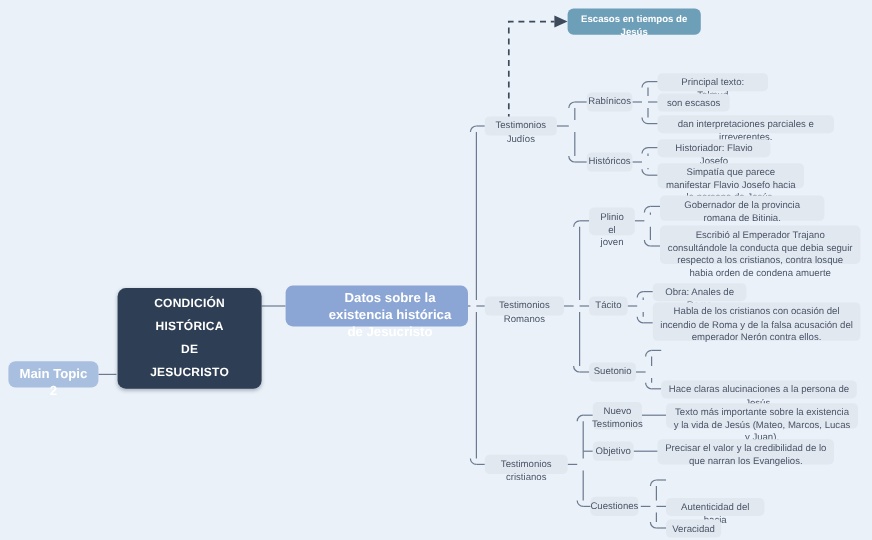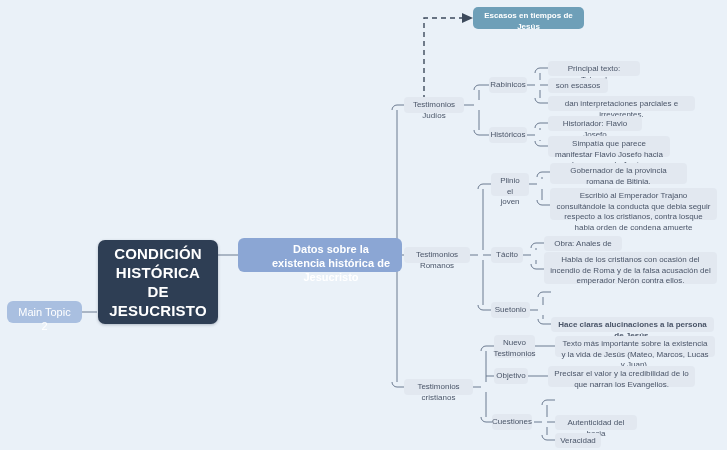--- a/index.html
+++ b/index.html
@@ -32,33 +32,33 @@
     box-sizing: border-box;
     display: flex;
     justify-content: center;
   }
   
   .root {
     background: #2e3e54;
     color: #ffffff;
     border-radius: 7px;
     font-weight: bold;
-    font-size: 15px;
+    font-size: 10px;
     line-height: 19px;
     text-align: center;
     letter-spacing: 0.2px;
     box-shadow: 0 1px 3px rgba(40,55,80,0.30);
     padding: 6px 10px;
   }
   
   .maintopic {
     background: #a9bfe0;
     color: #ffffff;
     border-radius: 6px;
-    font-weight: normal;
+    font-weight: bold;
     font-size: 11px;
     line-height: 14px;
     text-align: center;
     padding: 4px 8px;
   }
   
   .primary {
     background: #8ba6d4;
     color: #ffffff;
     border-radius: 6px;
@@ -204,21 +204,21 @@
   </div>
 
   <div class="node maintopic" style="left:7px; top:301px; width:75px; height:22px;">
     <span>Main Topic 2</span>
   </div>
 
   <div class="node callout" style="left:473px; top:7px; width:111px; height:22px;">
     <span>Escasos en tiempos de Jesús</span>
   </div>
 
-  <div class="node primary" style="left:238px; top:238px; width:164px; height:34px;padding-left:30px;">
+  <div class="node primary" style="left:238px; top:238px; width:152px; height:34px;padding-left:30px;">
     <span>Datos sobre la existencia histórica de Jesucristo</span>
   </div>
 
   <div class="node sub" style="left:404px; top:97px; width:60px; height:16px;">
     <span>Testimonios Judíos</span>
   </div>
 
   <div class="node sub" style="left:489px; top:77px; width:38px; height:16px;">
     <span>Rabínicos</span>
   </div>
@@ -262,21 +262,21 @@
   <div class="node sub" style="left:544px; top:236px; width:78px; height:15px;">
     <span>Obra: Anales de Roma</span>
   </div>
   <div class="node sub" style="left:544px; top:252px; width:173px; height:32px;">
     <span>Habla de los cristianos con ocasión del incendio de Roma y de la falsa acusación del emperador Nerón contra ellos.</span>
   </div>
 
   <div class="node sub" style="left:491px; top:302px; width:39px; height:16px;">
     <span>Suetonio</span>
   </div>
-  <div class="node sub" style="left:551px; top:317px; width:163px; height:15px;font-weight:bold;">
+  <div class="node sub" style="left:551px; top:317px; width:163px; height:15px;">
     <span>Hace claras alucinaciones a la persona de Jesús.</span>
   </div>
 
   <div class="node sub" style="left:404px; top:379px; width:69px; height:16px;">
     <span>Testimonios cristianos</span>
   </div>
 
   <div class="node sub" style="left:494px; top:335px; width:41px; height:23px;">
     <span>Nuevo Testimonios</span>
   </div>

